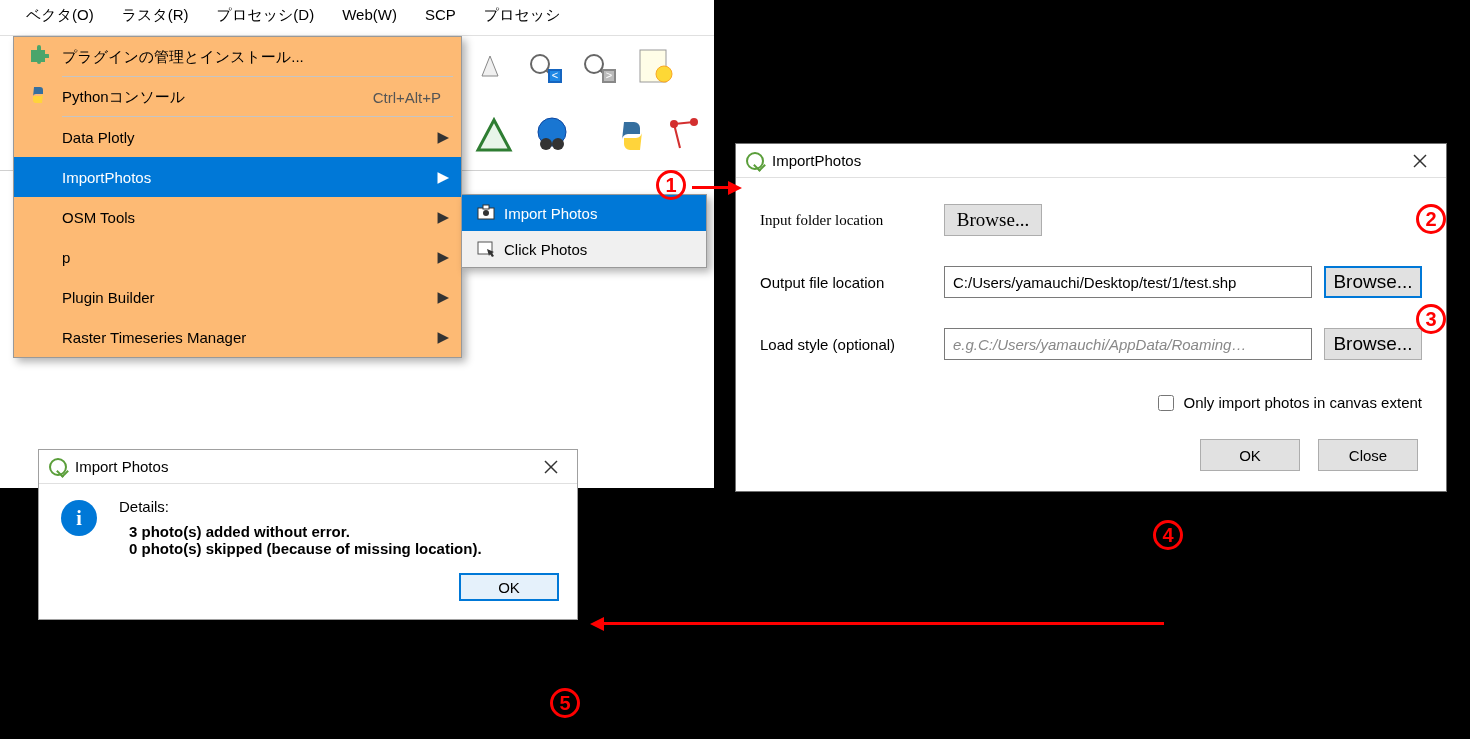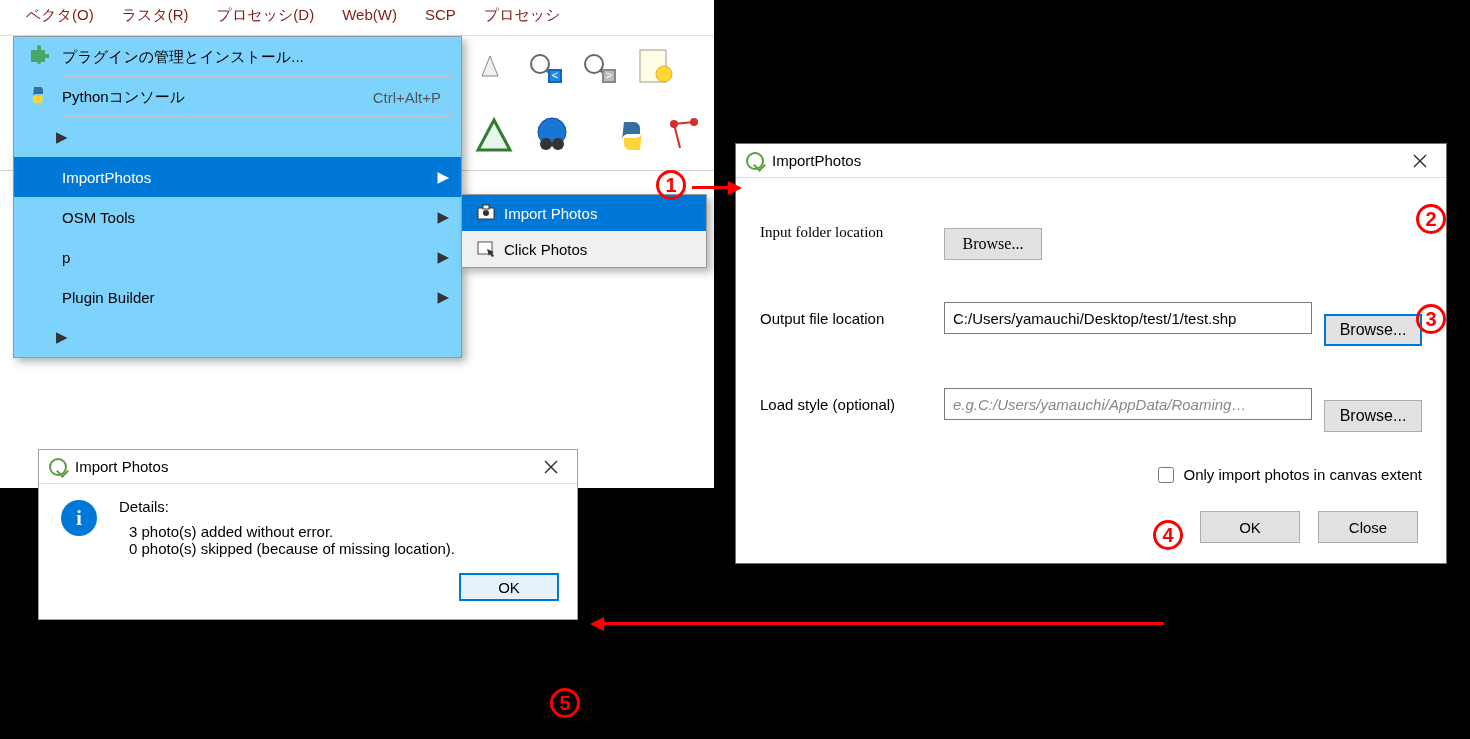--- a/index.html
+++ b/index.html
@@ -23,21 +23,21 @@
     .menubar {
       display: flex;
       height: 36px;
       background: #fff;
       border-bottom: 1px solid #e0e0e0;
       align-items: stretch;
       padding-left: 12px;
     }
     .menubar .menuitem {
       padding: 6px 14px;
-      color: #7f1d1d;
+      color: #000000;
       cursor: default;
     }
     .menubar .menuitem.open {
       background: #0078d7;
       color: #fff;
     }
     .toolbar {
       height: 135px;
       background: #fff;
       position: relative;
@@ -45,21 +45,21 @@
     }
     .tb-icon {
       position: absolute;
       width: 44px; height: 44px;
       display: flex; align-items: center; justify-content: center;
     }
     .plugin-menu {
       position: absolute;
       left: 13px; top: 36px;
       width: 449px;
-      background: #7dd3fc;
+      background: #fdba74;
       border: 1px solid #999;
       box-shadow: 4px 4px 8px rgba(0,0,0,.3);
     }
     .plugin-menu .pm-row {
       display: flex;
       align-items: center;
       height: 40px;
       padding: 0 12px 0 6px;
       position: relative;
     }
@@ -148,21 +148,21 @@
       border-radius: 50%;
       background: #0078d7;
       color: #fff;
       display: flex; align-items: center; justify-content: center;
       font-weight: bold; font-size: 20px;
       font-family: "Segoe UI";
       flex-shrink: 0;
       margin-top: 2px;
     }
     .result-text p { margin-bottom: 8px; }
-    .result-text .details-list div { padding-left: 10px; }
+    .result-text .details-list div { padding-left: 10px; font-weight: bold; }
     .result-buttons {
       display: flex; justify-content: flex-end;
       padding: 8px 18px 18px;
     }
     .win-btn {
       min-width: 100px; height: 28px;
       background: #e1e1e1;
       border: 1px solid #adadad;
       font-family: inherit; font-size: 15px;
     }
@@ -191,21 +191,21 @@
       height: 32px;
       border: 1px solid #7a7a7a;
       padding: 0 8px;
       font-family: inherit; font-size: 15px;
     }
     .form-input::placeholder { color: #888; font-style: italic; }
     .browse-btn {
       width: 98px; height: 32px;
       background: #e1e1e1;
       border: 1px solid #adadad;
-      font-family: inherit; font-size: 16px; margin-top: 24px;
+      font-family: inherit; font-size: 19px;
     }
     .browse-btn.focused { border: 2px solid #0078d7; }
     .check-row {
       display: flex; align-items: center;
       margin-left: 184px; margin-top: 34px; margin-bottom: 28px;
       gap: 10px;
       justify-content: flex-end;
     }
     .check-row input[type=checkbox] { width: 16px; height: 16px; }
     .dialog-buttons {
@@ -342,20 +342,21 @@
         <svg width="22" height="22">
             <path d="M7 3h6a3 3 0 0 1 3 3v4H9a3 3 0 0 0-3 3" fill="#356f9f"></path>
             <path d="M15 19H9a3 3 0 0 1-3-3v-4h7a3 3 0 0 0 3-3" fill="#ffd43b"></path>
           </svg>
       </span>
       <span class="pm-label">Pythonコンソール</span>
       <span class="pm-shortcut">Ctrl+Alt+P</span>
     </div>
     <div class="pm-row">
       <span class="pm-icon"></span>
+      <span class="pm-label">Data Plotly</span>
       <span class="pm-arrow">▶</span>
     </div>
     <div class="pm-row hi">
       <span class="pm-icon"></span>
       <span class="pm-label">ImportPhotos</span>
       <span class="pm-arrow">▶</span>
     </div>
     <div class="pm-row">
       <span class="pm-icon"></span>
       <span class="pm-label">OSM Tools</span>
@@ -366,20 +367,21 @@
       <span class="pm-label">p</span>
       <span class="pm-arrow">▶</span>
     </div>
     <div class="pm-row">
       <span class="pm-icon"></span>
       <span class="pm-label">Plugin Builder</span>
       <span class="pm-arrow">▶</span>
     </div>
     <div class="pm-row">
       <span class="pm-icon"></span>
+      <span class="pm-label">Raster Timeseries Manager</span>
       <span class="pm-arrow">▶</span>
     </div>
   </div>
 
   <div class="submenu">
     <div class="sm-row hi">
       <span class="sm-icon">
         <svg width="22" height="22">
             <rect x="3" y="7" width="16" height="11" fill="#fff" stroke="#333"></rect>
             <circle cx="11" cy="12" r="3" fill="#333"></circle>

